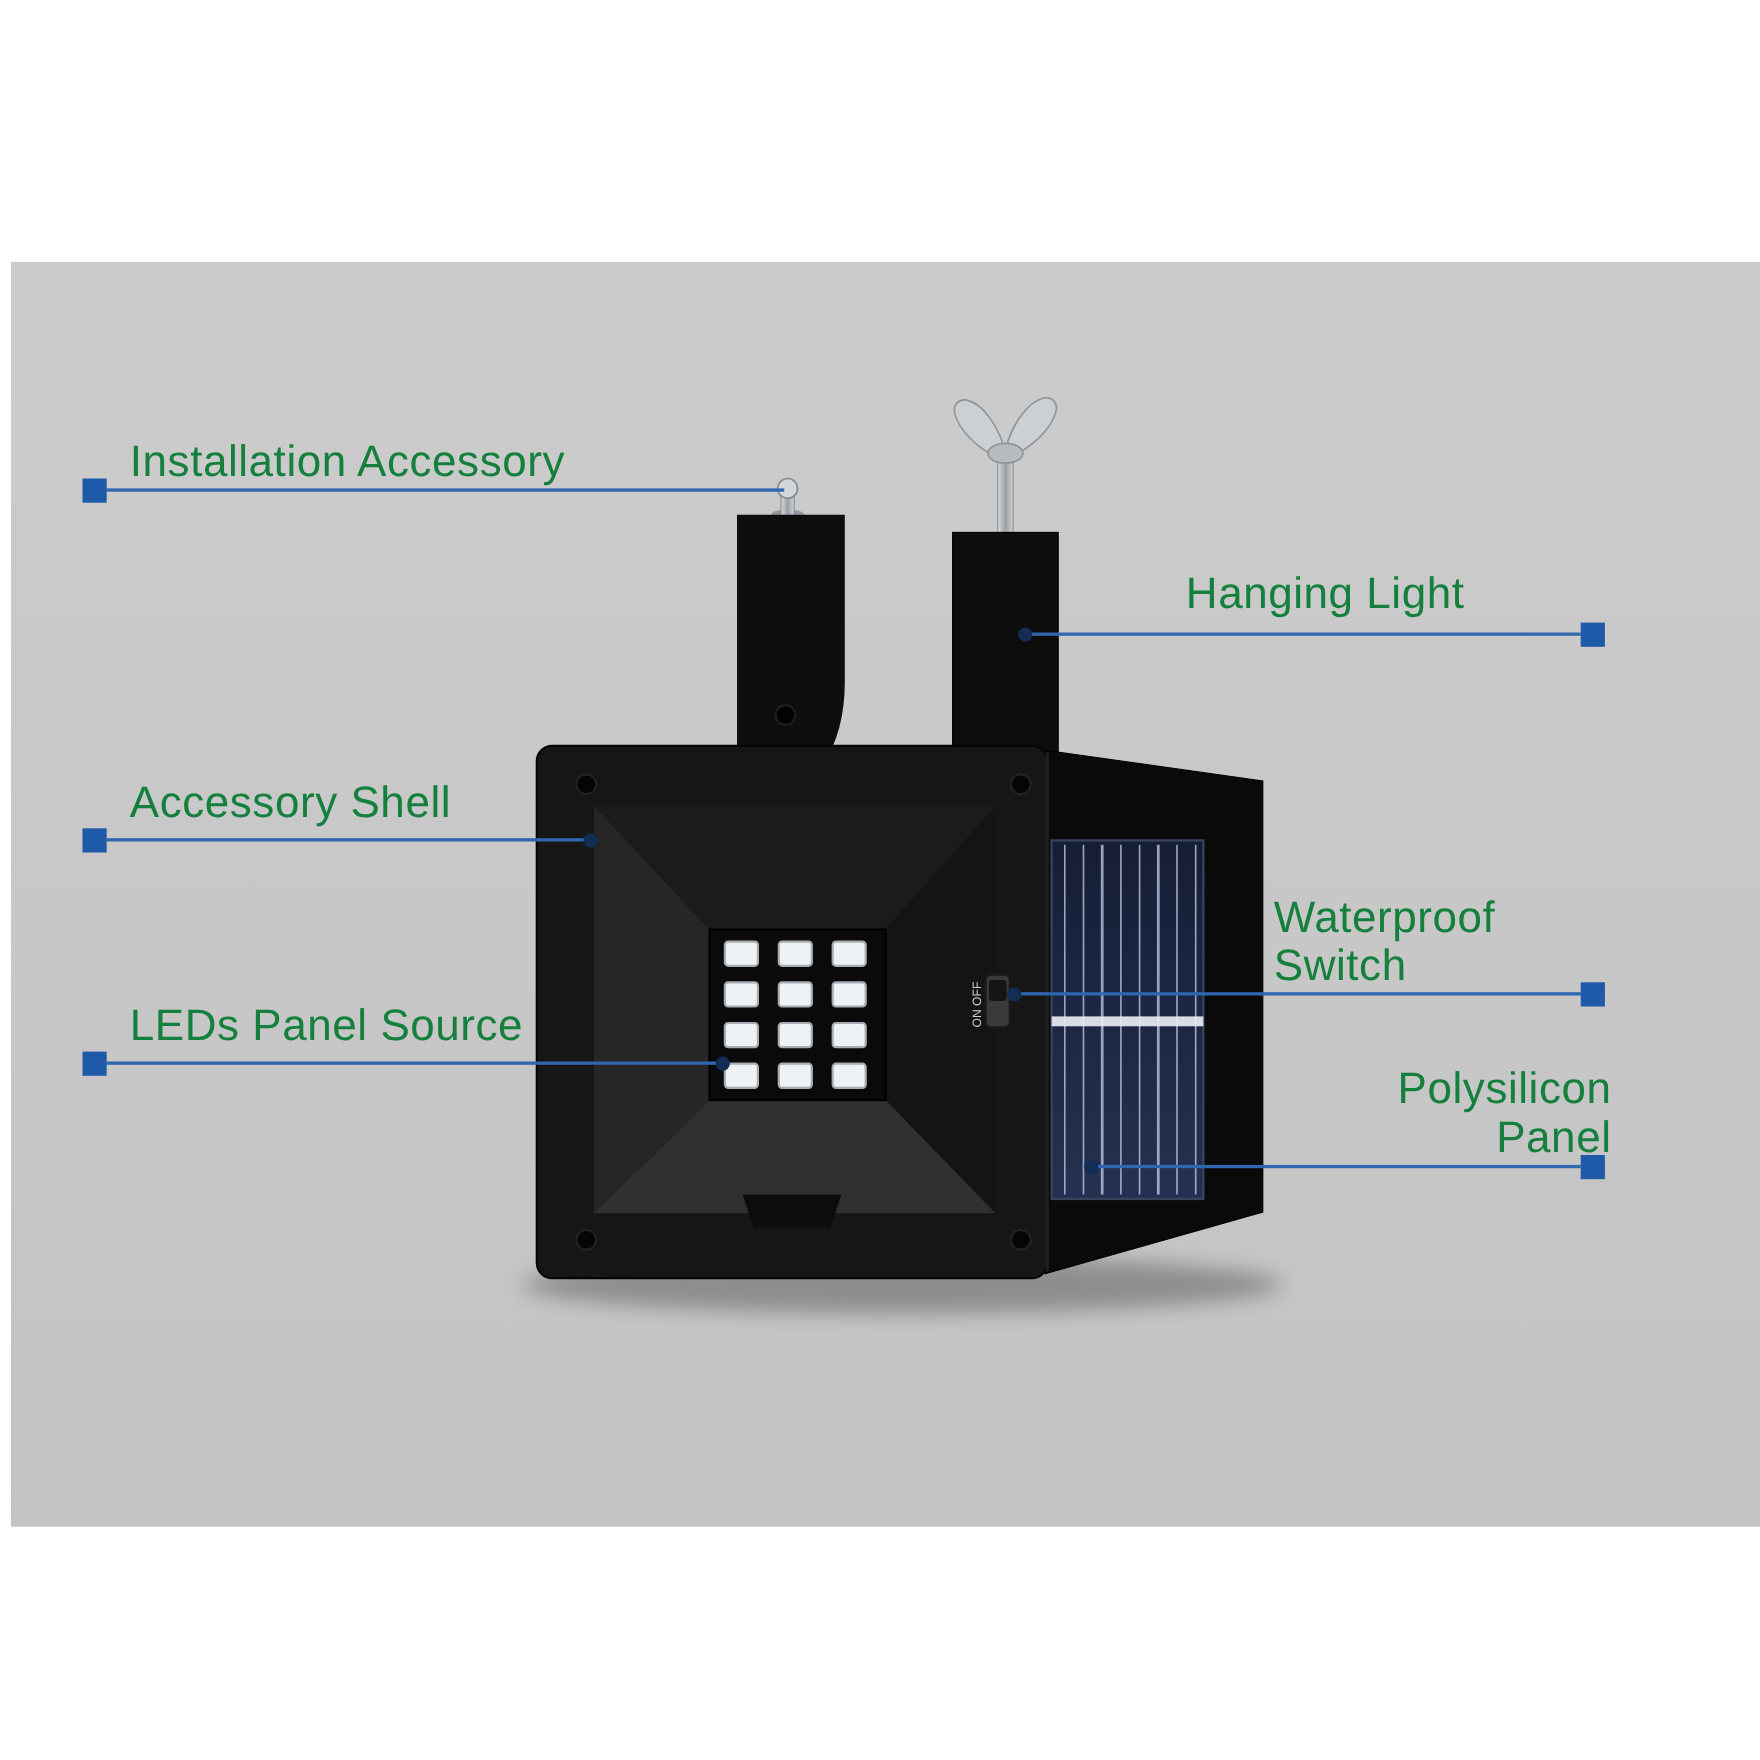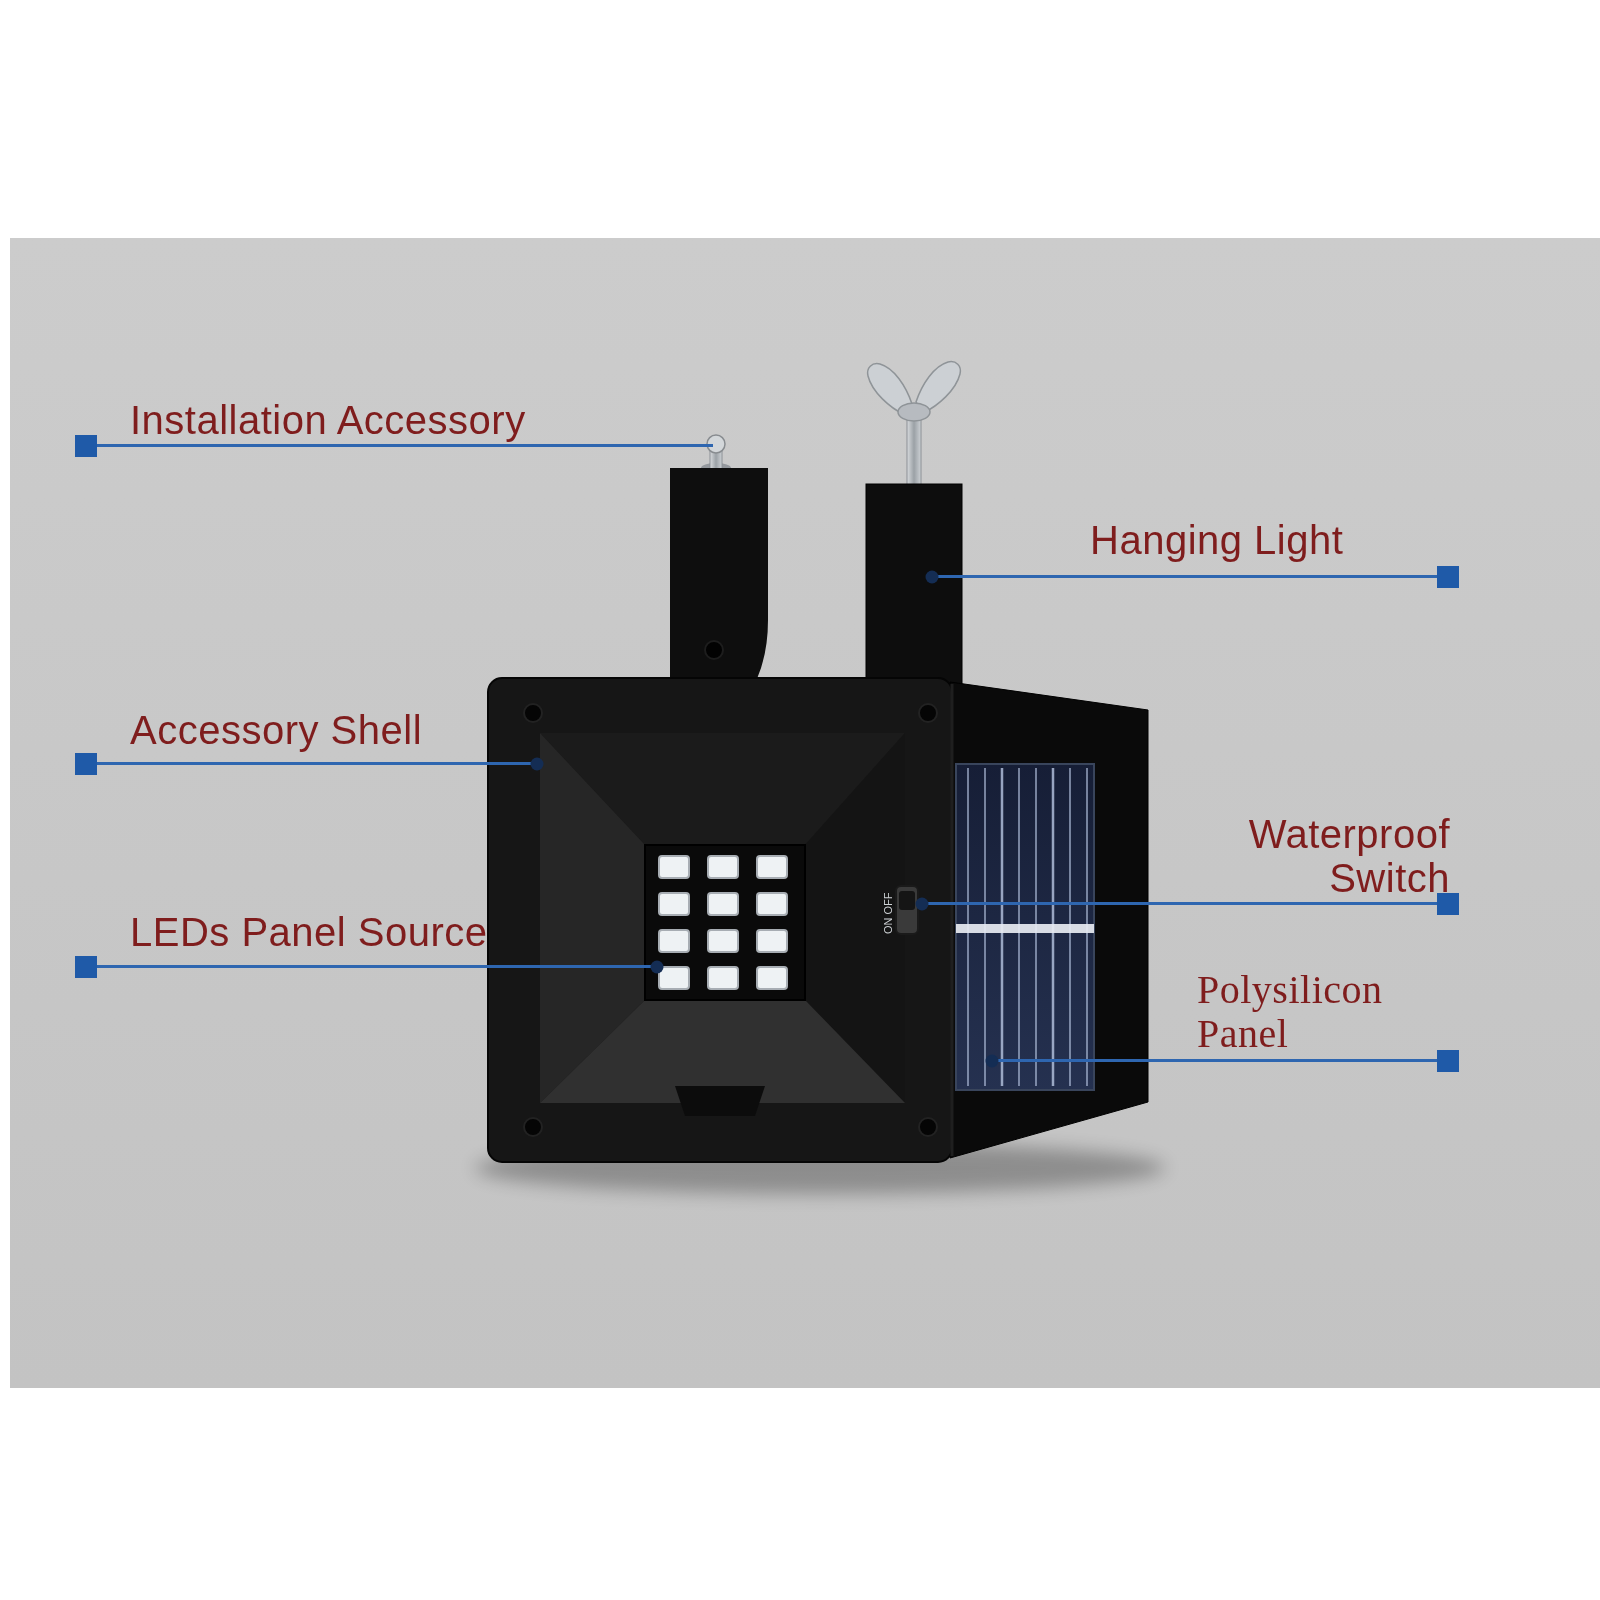--- a/index.html
+++ b/index.html
@@ -7,22 +7,22 @@
     width:1600px;height:1600px;position:relative;overflow:hidden;
     background:#ffffff;
     font-family:"Liberation Sans", sans-serif;
   }
   .panel{
     position:absolute;left:10px;top:238px;width:1590px;height:1150px;
     background:linear-gradient(#cccccc,#c3c3c3);
   }
   .product-svg{position:absolute;left:0;top:0;width:1600px;height:1600px;}
   .callout-label{
-    position:absolute;font-size:40px;line-height:1.1;color:#7f1d1d;
-    white-space:nowrap;letter-spacing:0.5px;margin-left:12px;
+    position:absolute;font-size:40px;line-height:1.1;color:#15803d;
+    white-space:nowrap;letter-spacing:0.5px;
   }
   .callout-label.wrap{white-space:normal;}
   .callout-line{position:absolute;height:3px;background:#2e66b0;}
   .callout-square{position:absolute;width:22px;height:22px;background:#1f5aa8;}
   .callout-dot{
     position:absolute;width:13px;height:13px;border-radius:50%;
     background:#142d54;transform:translate(-50%,-50%);
   }
   
   .c1-label{left:118px;top:398px;}
@@ -37,26 +37,26 @@
   .c3-label{left:118px;top:708px;}
   .c3-line{left:97px;top:762px;width:440px;}
   .c3-sq{left:75px;top:753px;}
   .c3-dot{left:537px;top:764px;}
   
   .c4-label{left:118px;top:910px;}
   .c4-line{left:97px;top:965px;width:560px;}
   .c4-sq{left:75px;top:956px;}
   .c4-dot{left:657px;top:967px;}
   
-  .c5-label{left:1158px;top:812px;width:280px;text-align:right;}
+  .c5-label{left:1158px;top:812px;width:280px;text-align:left;}
   .c5-line{left:922px;top:902px;width:515px;}
   .c5-sq{left:1437px;top:893px;}
   .c5-dot{left:922px;top:904px;}
   
-  .c6-label{left:1185px;top:968px;width:280px;text-align:left;font-family:Liberation Serif, serif;}
+  .c6-label{left:1185px;top:968px;width:280px;text-align:right;}
   .c6-line{left:992px;top:1059px;width:445px;}
   .c6-sq{left:1437px;top:1050px;}
   .c6-dot{left:992px;top:1061px;}
 </style>
 </head>
 <body>
 
 <div class="panel"></div>
 
 <svg class="product-svg" viewBox="0 0 1600 1600">

